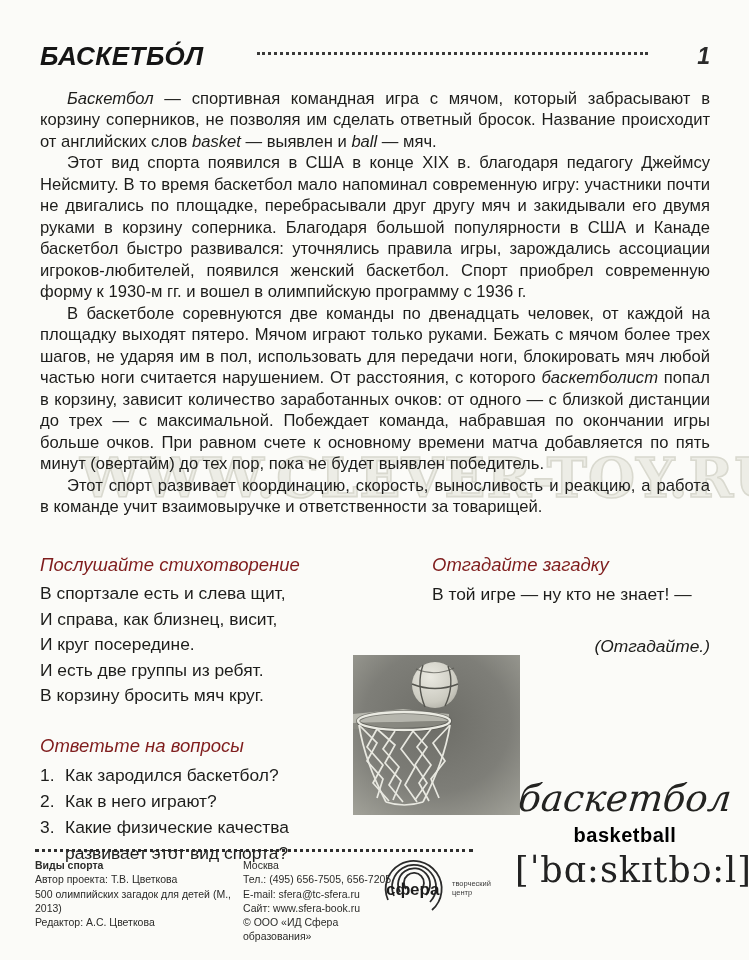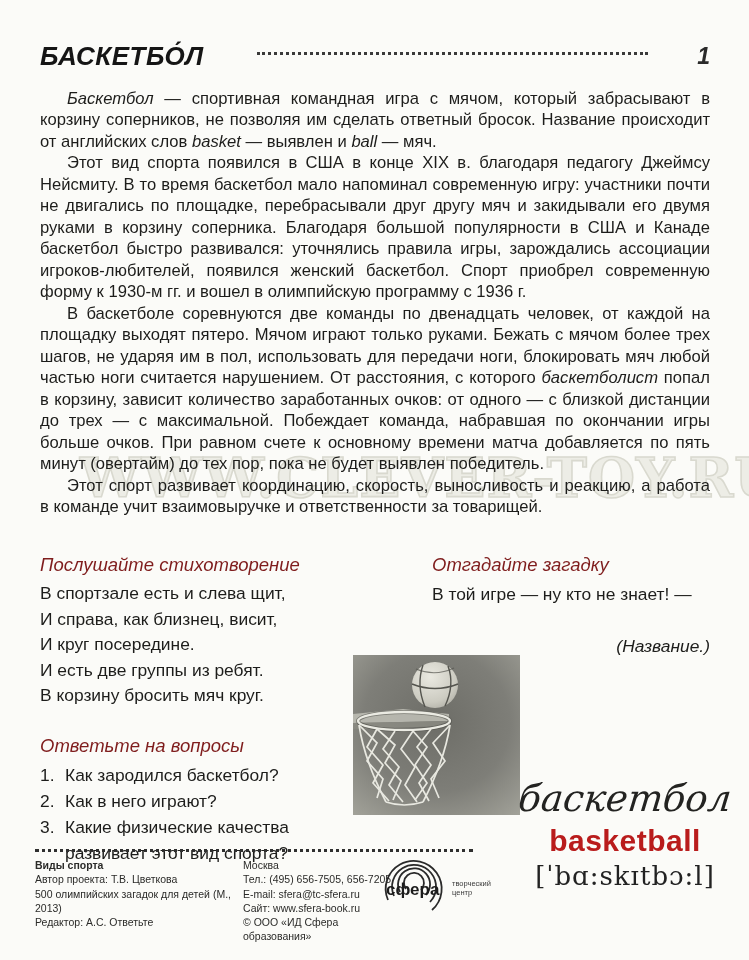--- a/index.html
+++ b/index.html
@@ -54,22 +54,22 @@
   .q-item .num { flex: none; width: 25px; }
 
   .photo-box { left: 353px; top: 655px; width: 167px; height: 160px; }
   .photo-box svg { display: block; width: 100%; height: 100%; }
 
   .vocab { left: 515px; top: 776px; width: 220px; text-align: center; }
   .vocab .script {
     font-family: "DejaVu Serif", serif; font-style: italic;
     font-size: 37px; line-height: 1.25; transform: skewX(-6deg); color: #232321;
   }
-  .vocab .eng { font-weight: bold; font-size: 30px; letter-spacing: 0.5px; margin-top: 2px; color: #b91c1c; }
-  .vocab .ipa { font-family: "DejaVu Serif", serif; font-size: 26px; margin-top: 3px; letter-spacing: 1px; color: #222; }
+  .vocab .eng { font-weight: bold; font-size: 20px; letter-spacing: 0.5px; margin-top: 2px; color: #000000; }
+  .vocab .ipa { font-family: "DejaVu Serif", serif; font-size: 35px; margin-top: 3px; letter-spacing: 1px; color: #222; }
 
   .fsep { left: 35px; top: 849px; width: 438px; height: 0; border-top: 3px dotted #2f2f2f; }
   .fcol { font-size: 10.5px; line-height: 14.3px; color: #2b2b29; }
   .fcol .bold { font-weight: bold; }
   .fcol-left { left: 35px; top: 858px; width: 206px; }
   .fcol-mid { left: 243px; top: 858px; width: 150px; }
   .flogo { left: 378px; top: 856px; width: 128px; height: 70px; }
   .flogo svg { display: block; width: 100%; height: 100%; }
 </style>
 </head>
@@ -114,21 +114,21 @@
   <div class="q-item">
     <span class="num">3.</span>
     <span>Какие физические качества развивает этот вид спорта?</span>
   </div>
 </div>
 
 <div class="abs subhead" style="left:432px; top:554px;">Отгадайте загадку</div>
 <div class="abs riddle-lines" style="left:432px; top:581px;">
   <div>В той игре — ну кто не знает! —</div>
 </div>
-<div class="abs riddle-answer" style="left:432px; top:636px;">(Название.)</div>
+<div class="abs riddle-answer" style="left:432px; top:636px;">(Отгадайте.)</div>
 
 <div class="abs photo-box">
   <svg viewBox="0 0 167 160">
     <defs>
       <radialGradient id="phbg" cx="50%" cy="42%" r="80%">
         <stop offset="0%" stop-color="#6d6d67"></stop>
         <stop offset="55%" stop-color="#7e7e78"></stop>
         <stop offset="100%" stop-color="#a6a69d"></stop>
       </radialGradient>
       <radialGradient id="ballg" cx="40%" cy="32%" r="85%">
@@ -172,21 +172,21 @@
   <div class="eng">basketball</div>
   <div class="ipa">[ˈbɑ:skɪtbɔ:l]</div>
 </div>
 
 <div class="abs fsep"></div>
 
 <div class="abs fcol fcol-left">
   <div class="bold">Виды спорта</div>
   <div>Автор проекта: Т.В. Цветкова</div>
   <div>500 олимпийских загадок для детей (М., 2013)</div>
-  <div>Редактор: А.С. Ответьте</div>
+  <div>Редактор: А.С. Цветкова</div>
 </div>
 
 <div class="abs fcol fcol-mid">
   <div>Москва</div>
   <div>Тел.: (495) 656-7505, 656-7205</div>
   <div>E-mail: sfera@tc-sfera.ru</div>
   <div>Сайт: www.sfera-book.ru</div>
   <div>© ООО «ИД Сфера образования»</div>
 </div>
 

